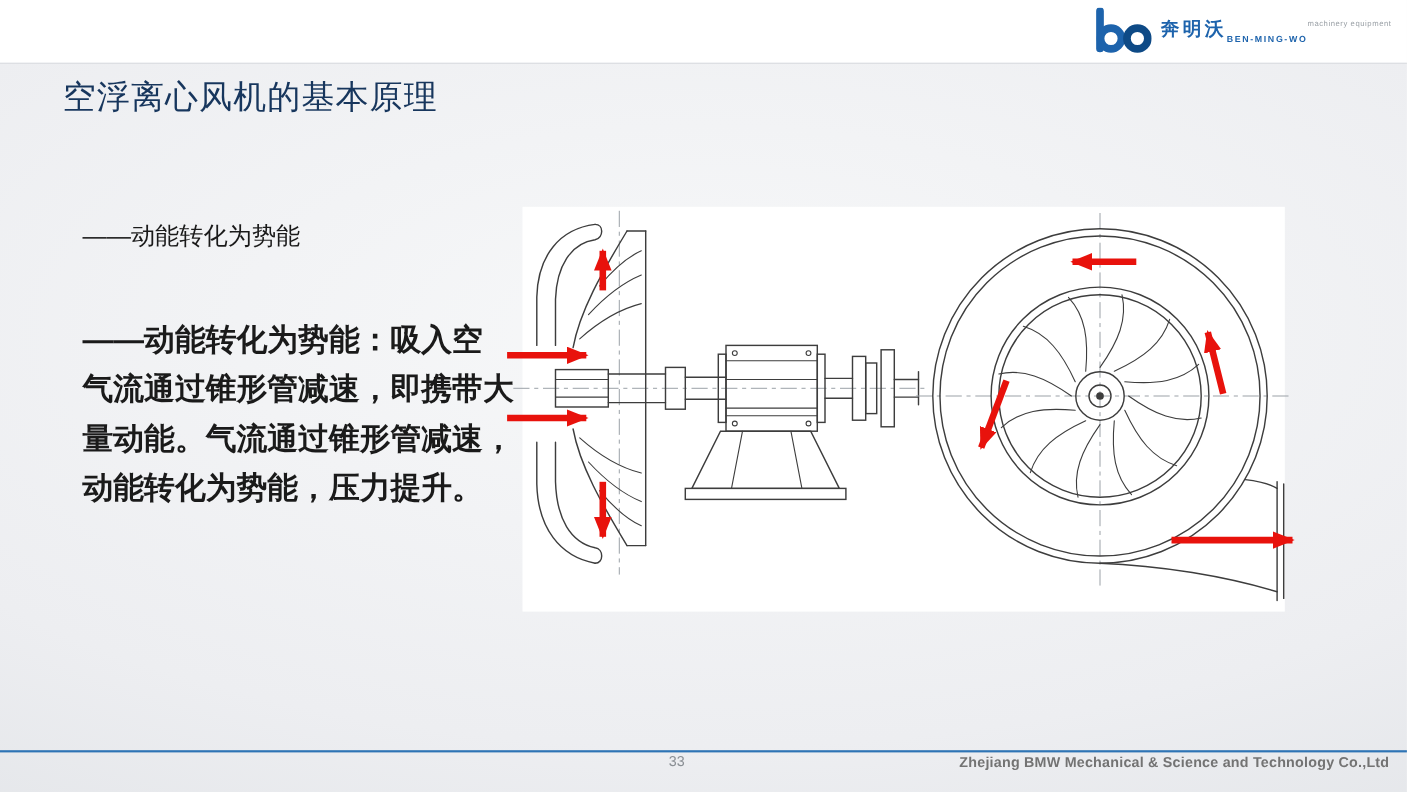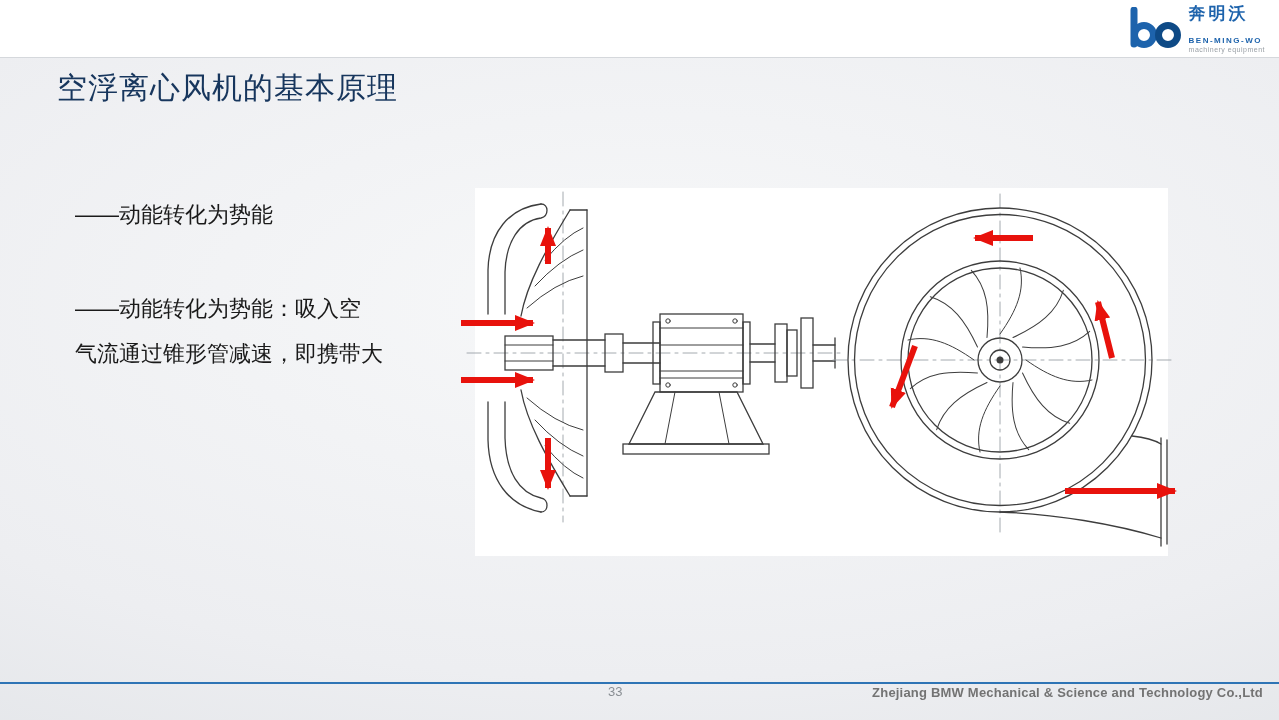--- a/index.html
+++ b/index.html
@@ -11,37 +11,37 @@
   
   .header{
     position:absolute;left:0;top:0;width:1279px;height:57px;
     background:#ffffff;border-bottom:1px solid #d5d8dc;
   }
   .logo{
     position:absolute;right:14px;top:6px;height:46px;
     display:flex;align-items:center;gap:8px;
   }
   .logo-glyph{width:54px;height:44px;}
-  .logo-text{display:flex;flex-direction:column;line-height:1.05;}
+  .logo-text{display:flex;flex-direction:row;line-height:1.05;}
   .logo-zh{font-size:17px;font-weight:bold;color:var(--logo-blue,#1d63ac);letter-spacing:3px;}
   .logo-en{font-size:8px;font-weight:bold;color:var(--logo-blue,#1d63ac);letter-spacing:1.5px;margin-top:14px;}
   .logo-tag{font-size:7px;color:#9aa0a6;letter-spacing:.5px;margin-top:1px;}
   
   .title{
     position:absolute;left:57px;top:68px;
     font-size:30px;font-weight:normal;color:var(--title-navy,#17365d);
     letter-spacing:1px;white-space:nowrap;
   }
   .subheading{
     position:absolute;left:75px;top:200px;
     font-size:22px;color:#1a1a1a;white-space:nowrap;
   }
   .body-text{
     position:absolute;left:75px;top:286px;width:360px;
-    font-size:22px;color:#1a1a1a;
+    font-size:28px;color:#1a1a1a;font-weight:bold;
   }
   .body-text .line{height:45px;line-height:45px;white-space:nowrap;}
   
   .figure-panel{
     position:absolute;left:475px;top:188px;width:693px;height:368px;
     background:#ffffff;
   }
   .figure-panel svg{overflow:visible;display:block;}
   .draw *{stroke:var(--drawing-ink,#3d3d3d);fill:none;stroke-width:1.3;stroke-linecap:round;}
   .draw .cl{stroke:#9aa0a6;stroke-width:.9;stroke-dasharray:14 5 3 5;}
@@ -81,20 +81,22 @@
   </div>
 </div>
 
 <div class="title">空浮离心风机的基本原理</div>
 
 <div class="subheading">——动能转化为势能</div>
 
 <div class="body-text">
   <div class="line">——动能转化为势能：吸入空</div>
   <div class="line">气流通过锥形管减速，即携带大</div>
+  <div class="line">量动能。气流通过锥形管减速，</div>
+  <div class="line">动能转化为势能，压力提升。</div>
 </div>
 
 <div class="figure-panel">
   <svg width="693" height="368" viewBox="0 0 693 368">
     <defs>
       <marker id="ah" markerWidth="22" markerHeight="18" refX="18" refY="8" orient="auto" markerUnits="userSpaceOnUse">
         <path class="arrowfill" d="M0,0 L20,8 L0,16 Z"></path>
       </marker>
     </defs>
 

